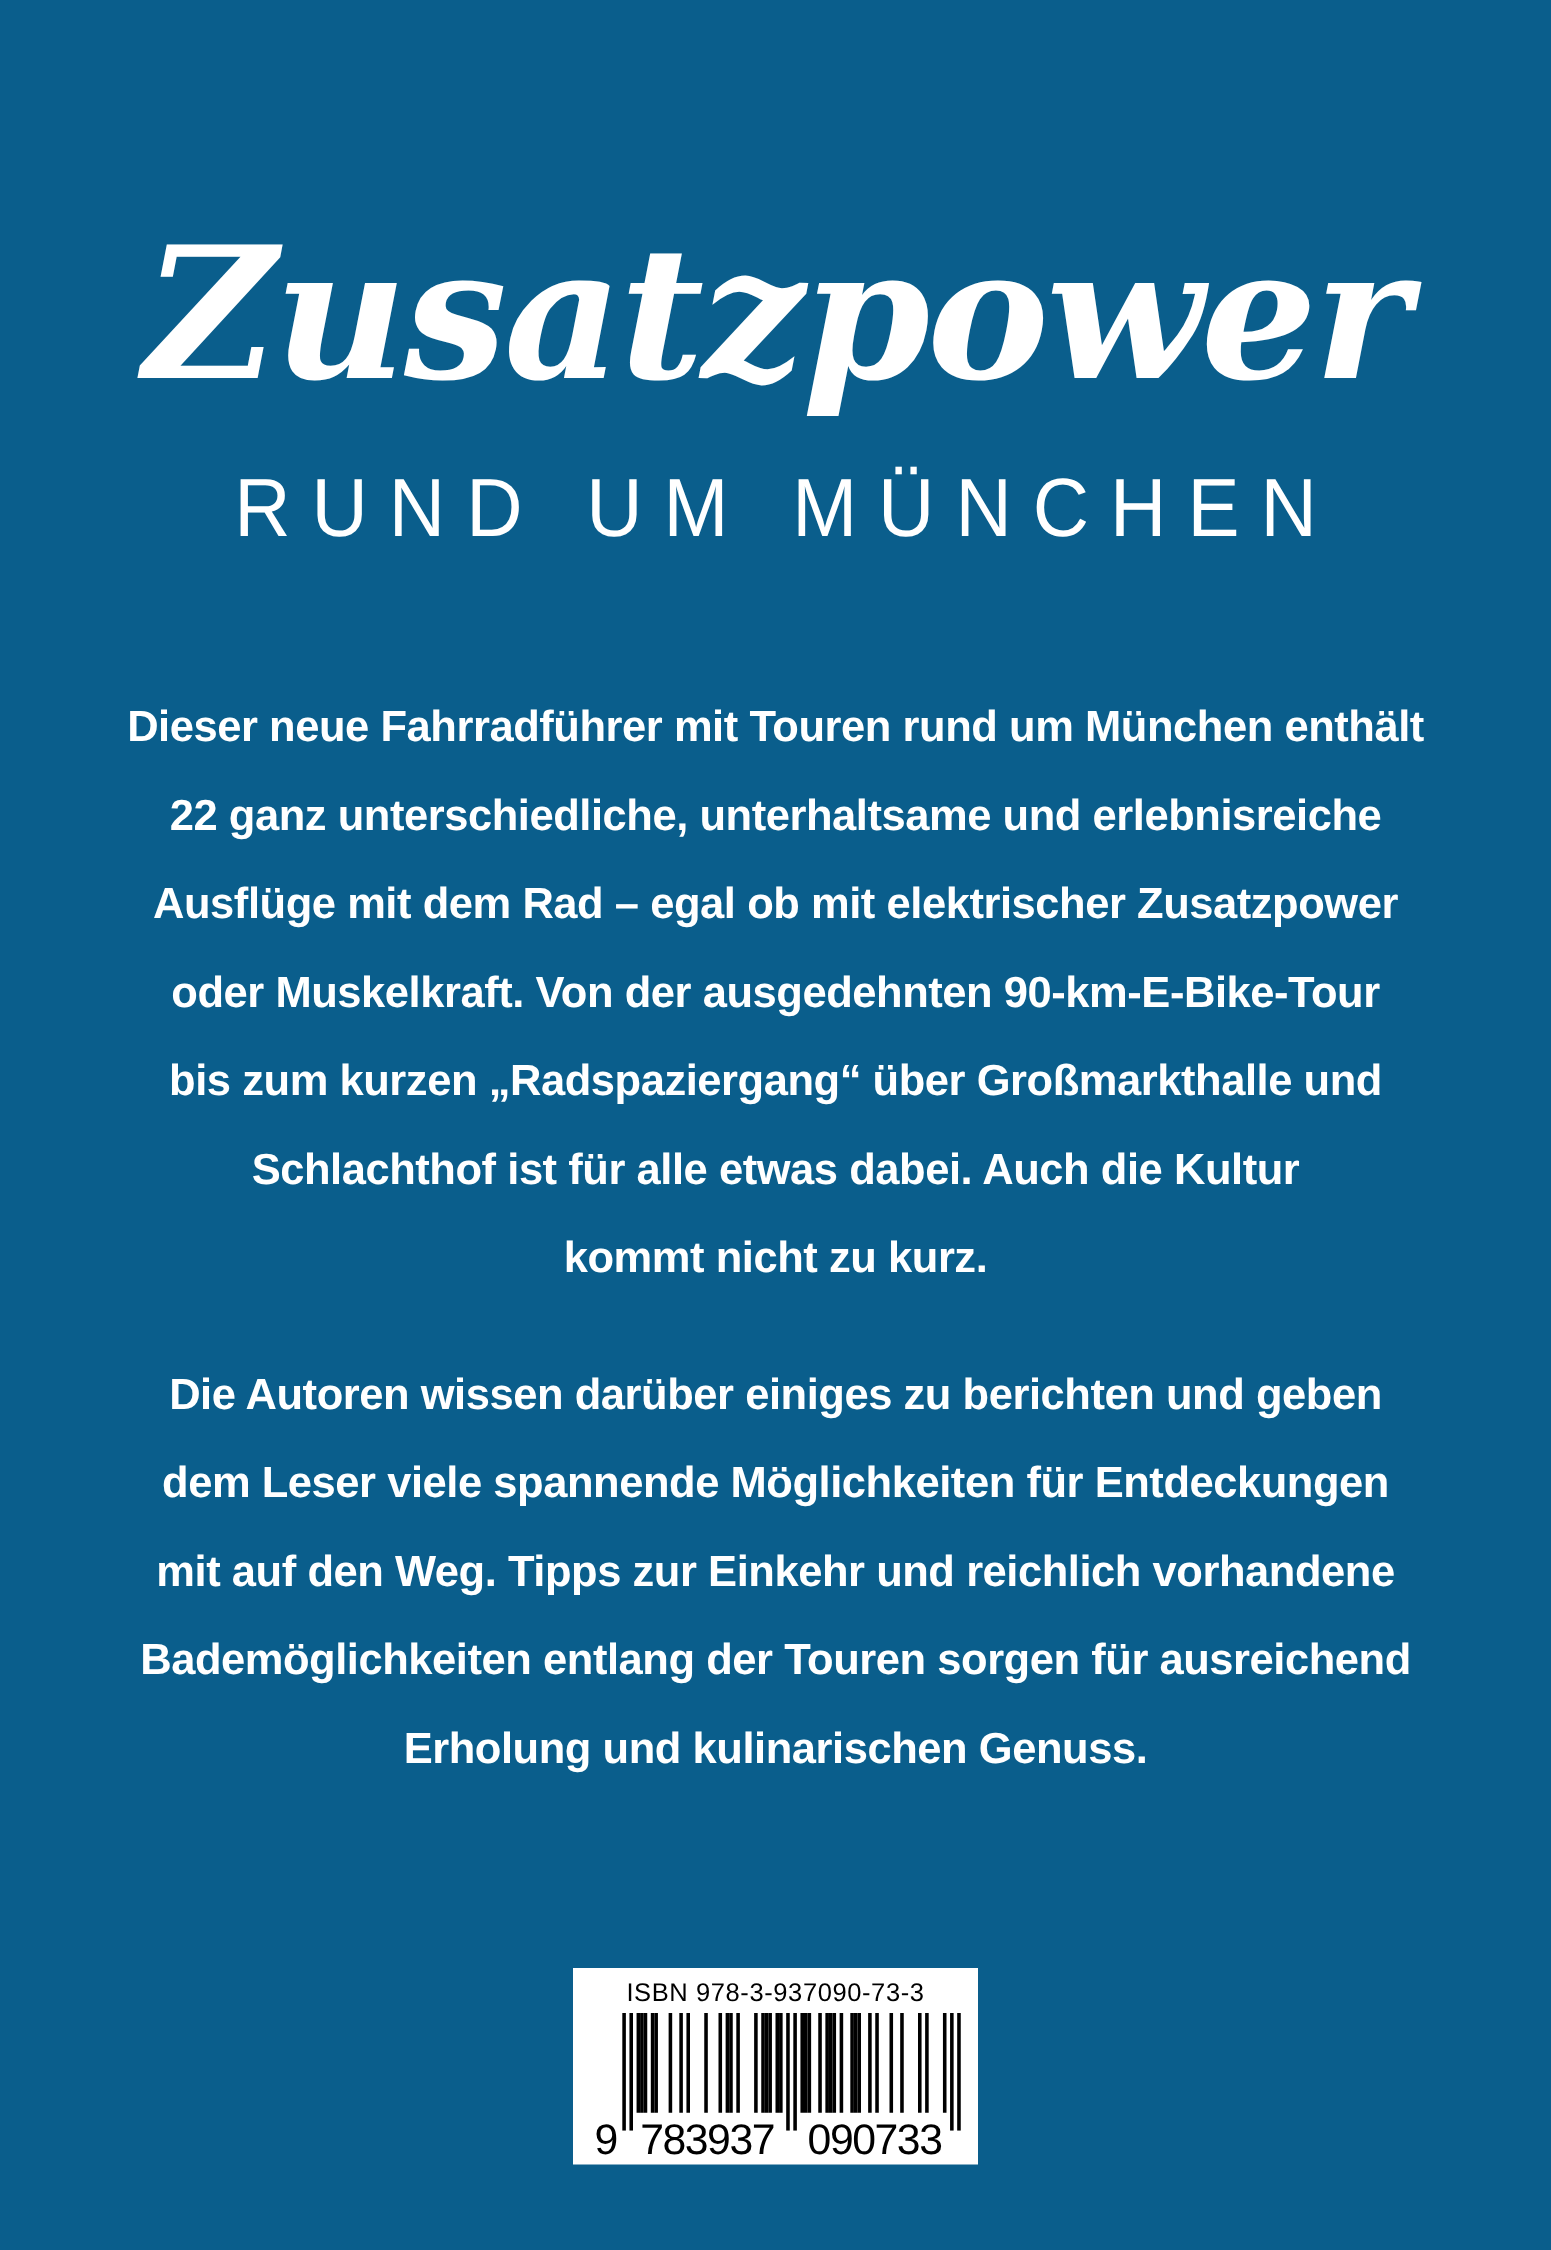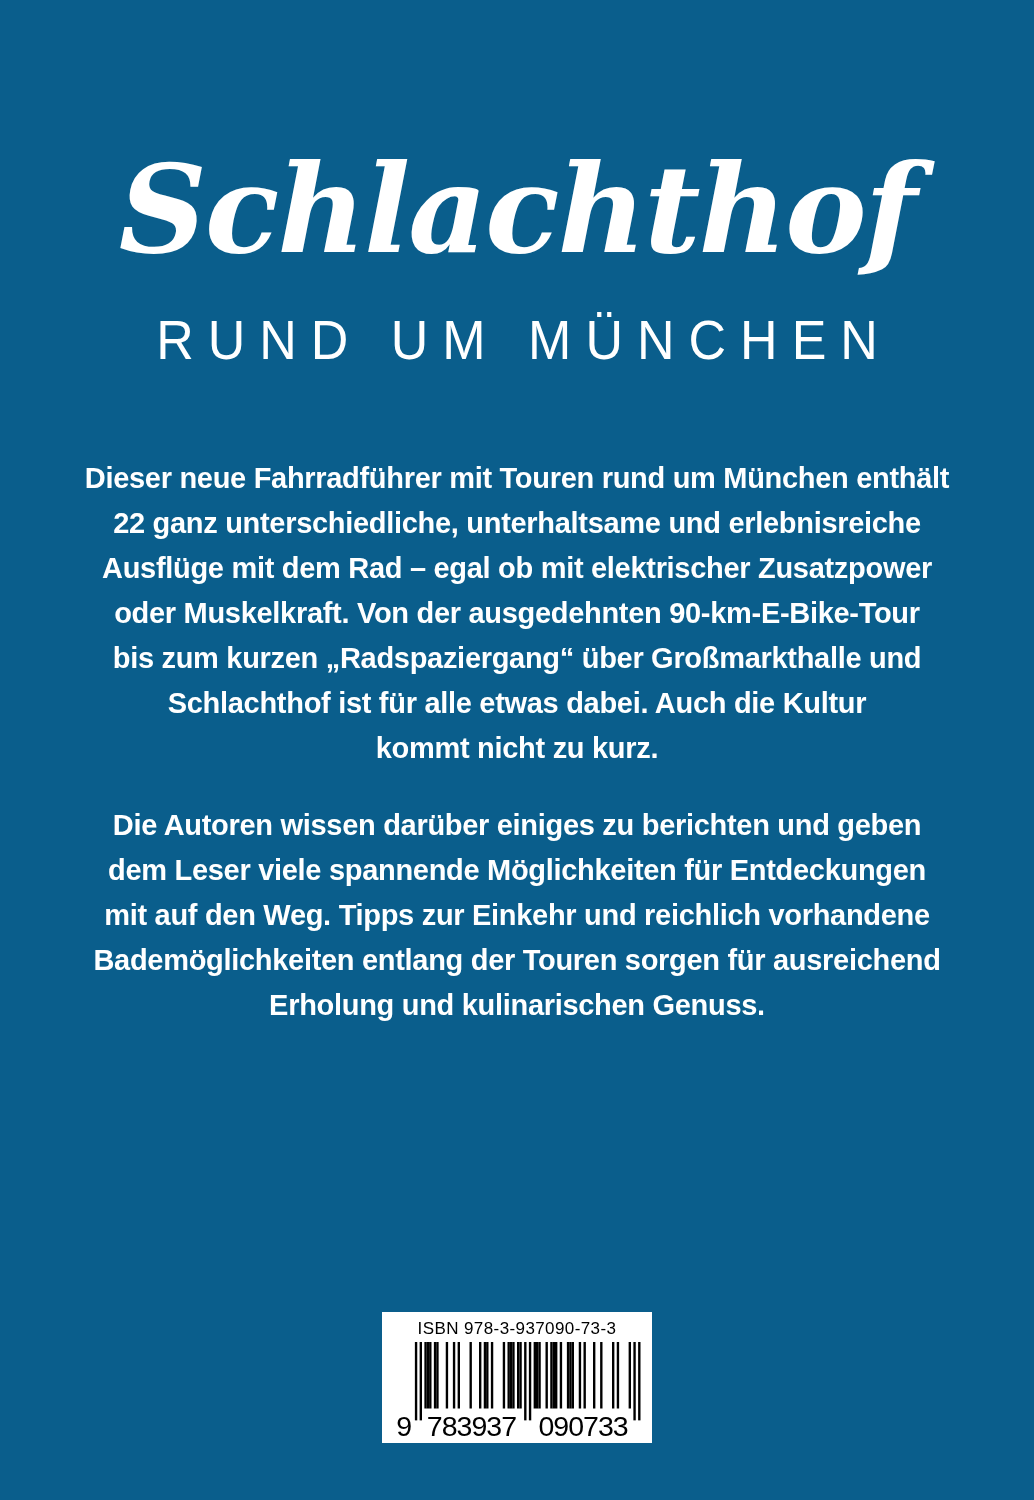--- a/index.html
+++ b/index.html
@@ -44,21 +44,21 @@
     transform: scaleY(1.06);
     transform-origin: top center;
   }
   .blurb {
     width: 880px;
     margin: 0 auto;
     text-align: center;
     font-family: "Liberation Sans", sans-serif;
     font-weight: bold;
     font-size: 29px;
-    line-height: 45px;
+    line-height: 59px;
     letter-spacing: -0.3px;
     white-space: pre-line; 
     color: var(--text);
   }
   .blurb-1 { margin-top: 92px; }
   .blurb-2 { margin-top: 32px; }
   .isbn-panel {
     position: absolute;
     left: 50%;
     transform: translateX(-50%);
@@ -88,21 +88,21 @@
     font-family: "Liberation Sans", sans-serif;
     font-size: 12px;
     fill: var(--barcode_ink);
   }
 </style>
 </head>
 <body>
 
 <div class="page">
 
-  <h1 class="title">Schlachthof</h1>
+  <h1 class="title">Zusatzpower</h1>
 
   <div class="subtitle">RUND UM MÜNCHEN</div>
 
   <p class="blurb blurb-1">Dieser neue Fahrradführer mit Touren rund um München enthält
 22 ganz unterschiedliche, unterhaltsame und erlebnisreiche
 Ausflüge mit dem Rad – egal ob mit elektrischer Zusatzpower
 oder Muskelkraft. Von der ausgedehnten 90-km-E-Bike-Tour
 bis zum kurzen „Radspaziergang“ über Großmarkthalle und
 Schlachthof ist für alle etwas dabei. Auch die Kultur
 kommt nicht zu kurz.</p>

